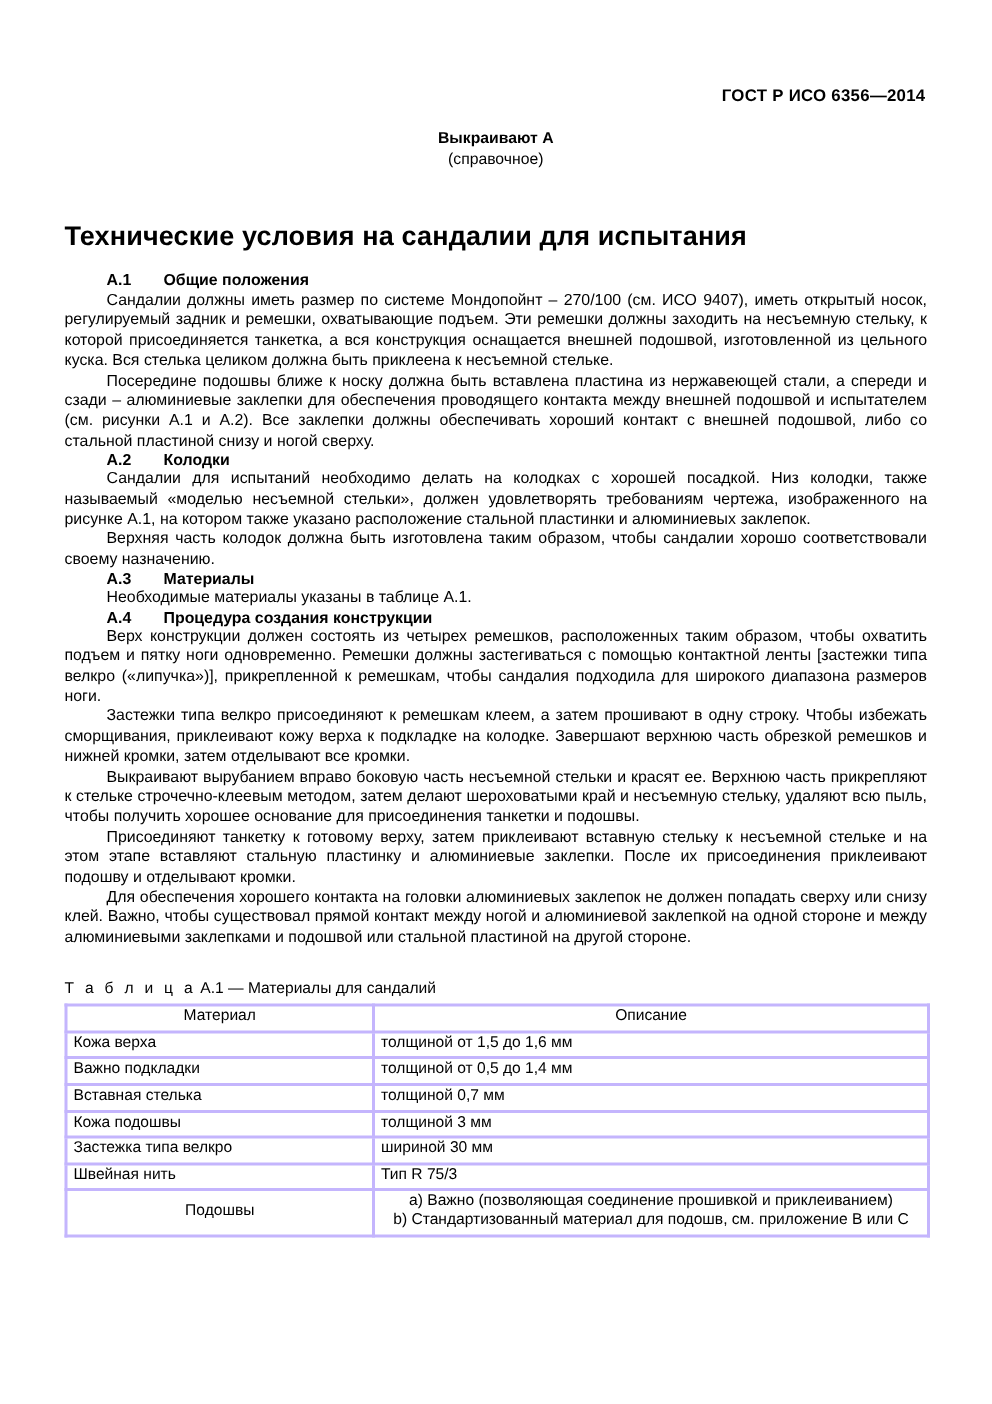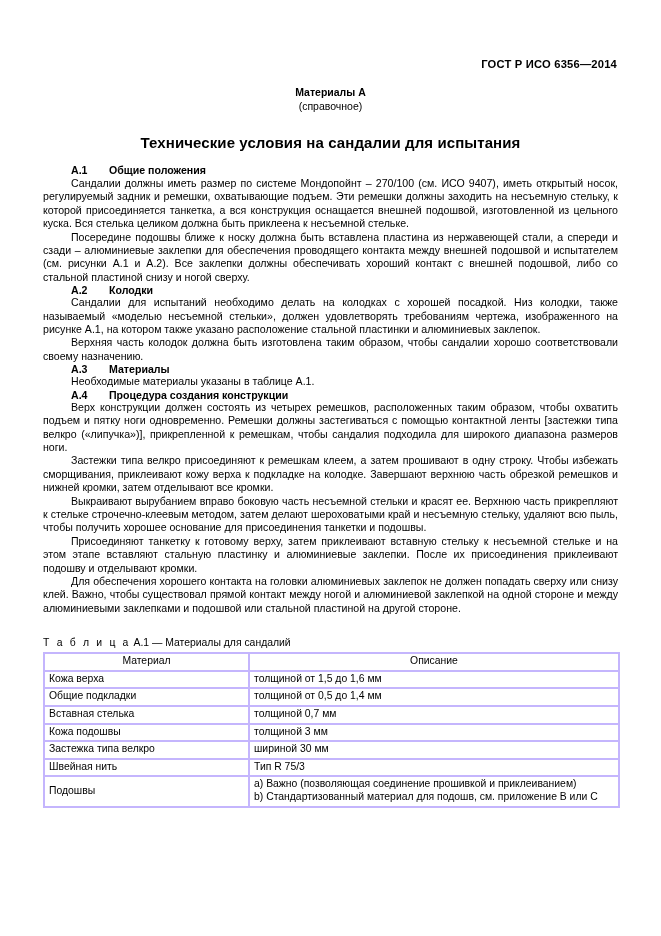--- a/index.html
+++ b/index.html
@@ -42,24 +42,24 @@
     line-height: 13.5px;
   }
   .annex-sub {
     text-align: center;
     font-size: 10.5px;
     font-weight: normal;
     line-height: 13.5px;
     margin-top: 0px;
   }
   .annex-title {
-    text-align: center;
-    font-size: 15px;
-    font-weight: bold;
-    margin-top: 21px;
+    text-align: left;
+    font-size: 18px;
+    font-weight: bold;
+    margin-top: 34px;
     margin-bottom: 0;
     letter-spacing: 0.1px;
   }
   .sec-head {
     font-size: 10.6px;
     font-weight: bold;
     margin-top: 13px;
     text-indent: 0;
     padding-left: 28px;
   }
@@ -112,20 +112,21 @@
     font-weight: normal;
     border-bottom-width: 2px;
   }
   table.mat tbody td.desc {
     text-align: justify;
     text-justify: inter-word;
     margin-left: 30px;
   }
   table.mat tbody tr:last-child td {
     border-bottom-width: 2px;
+    text-align: center;
   }
   table.mat tbody td.matname {
     text-align: left;
   }
   table.mat .outer-left { border-left-width: 2px; }
   table.mat .outer-right { border-right-width: 2px; }
   table.mat thead tr th { border-top-width: 2px; }
   .footer-num {
     position: absolute;
     right: 44px;
@@ -136,21 +137,21 @@
 </style>
 </head>
 <body>
 
 <div class="page">
 
   <div class="page-header">ГОСТ Р ИСО 6356—2014</div>
 
   <div class="content">
 
-    <div class="annex-label">Материалы А</div>
+    <div class="annex-label">Выкраивают А</div>
     <div class="annex-sub">(справочное)</div>
     <div class="annex-title">Технические условия на сандалии для испытания</div>
 
     <div class="sec-head">
       <span class="num">А.1</span><span>Общие положения</span>
     </div>
     <p class="body first">Сандалии должны иметь размер по системе Мондопойнт – 270/100 (см. ИСО 9407), иметь открытый носок, регулируемый задник и ремешки, охватывающие подъем. Эти ремешки должны заходить на несъемную стельку, к которой присоединяется танкетка, а вся конструкция оснащается внешней подошвой, изготовленной из цельного куска. Вся стелька целиком должна быть приклеена к несъемной стельке.</p>
     <p class="body">Посередине подошвы ближе к носку должна быть вставлена пластина из нержавеющей стали, а спереди и сзади – алюминиевые заклепки для обеспечения проводящего контакта между внешней подошвой и испытателем (см. рисунки А.1 и А.2). Все заклепки должны обеспечивать хороший контакт с внешней подошвой, либо со стальной пластиной снизу и ногой сверху.</p>
 
     <div class="sec-head tight">
@@ -187,21 +188,21 @@
           <th class="outer-left">Материал</th>
           <th class="outer-right">Описание</th>
         </tr>
       </thead>
       <tbody>
         <tr>
           <td class="matname outer-left">Кожа верха</td>
           <td class="desc outer-right">толщиной от 1,5 до 1,6 мм</td>
         </tr>
         <tr>
-          <td class="matname outer-left">Общие подкладки</td>
+          <td class="matname outer-left">Важно подкладки</td>
           <td class="desc outer-right">толщиной от 0,5 до 1,4 мм</td>
         </tr>
         <tr>
           <td class="matname outer-left">Вставная стелька</td>
           <td class="desc outer-right">толщиной 0,7 мм</td>
         </tr>
         <tr>
           <td class="matname outer-left">Кожа подошвы</td>
           <td class="desc outer-right">толщиной 3 мм</td>
         </tr>

